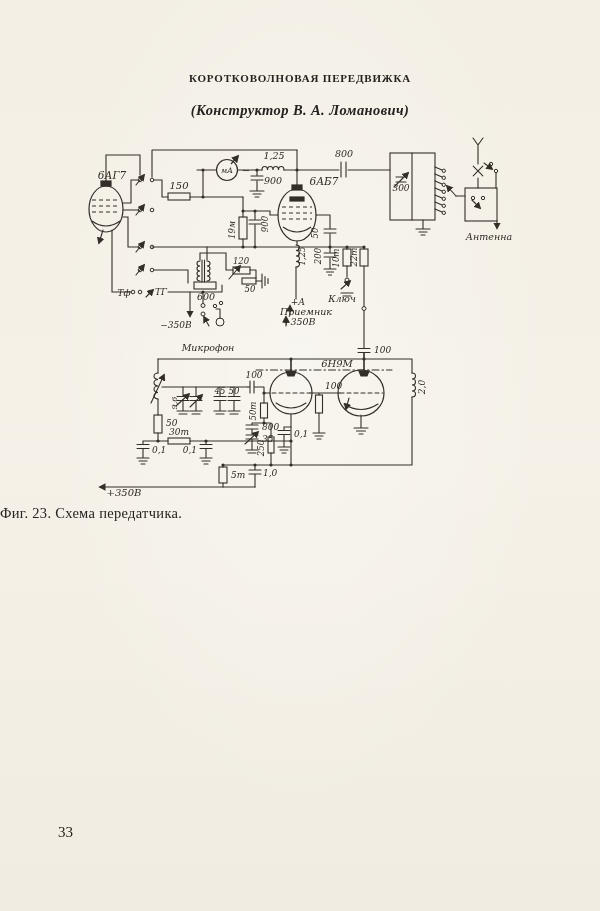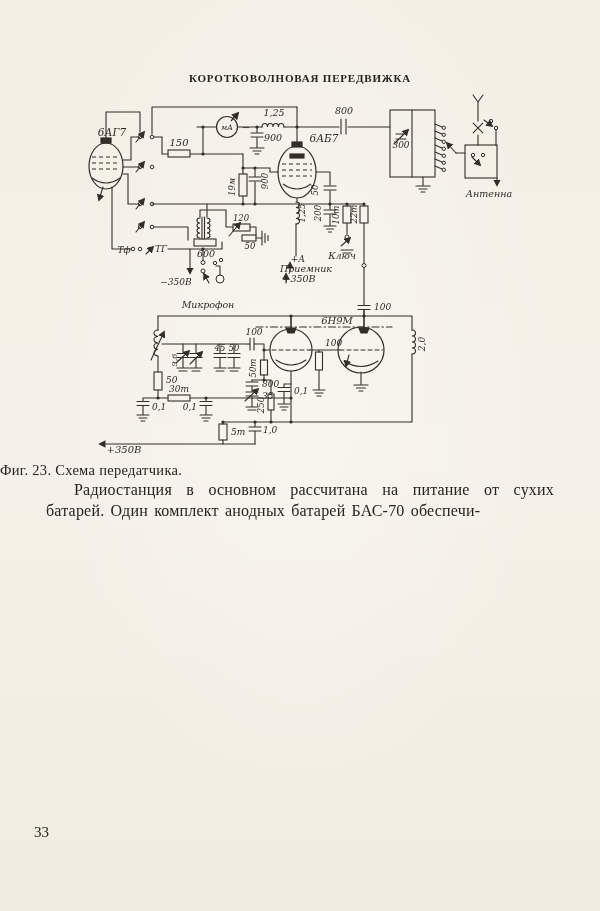--- a/index.html
+++ b/index.html
@@ -25,33 +25,34 @@
     margin:14px 0 12px 0;text-align:center;font-size:14.5px;
     font-weight:bold;font-style:italic;letter-spacing:.4px;
   }
   .figure-wrap{position:relative;margin-left:-46px;width:600px;}
   svg.schematic{display:block;}
   .fig-caption{
     font-size:14.5px;margin:0 0 0 0;letter-spacing:.3px;
   }
   .after-fig{margin-top:16px;}
   .page-number{
-    position:absolute;left:34px;top:824px;font-size:15px;
+    position:absolute;left:58px;top:824px;font-size:15px;
   }
   svg text{
     font-family:"DejaVu Serif","Liberation Serif",serif;
     font-style:italic;fill:#2e2922;
   }
 </style>
 </head>
 <body>
 
 <div class="content">
 
   <h1 class="head">КОРОТКОВОЛНОВАЯ ПЕРЕДВИЖКА</h1>
+  <div class="subhead">(Конструктор В. А. Ломанович)</div>
 
 
   <div class="figure-wrap">
     <svg class="schematic" width="600" height="374" viewBox="0 328 600 374" xmlns="http://www.w3.org/2000/svg">
       <defs>
         <marker id="ah" markerWidth="7" markerHeight="7" refX="5" refY="3.5" orient="auto">
           <path d="M0,0 L6.5,3.5 L0,7 z" fill="#332e28"></path>
         </marker>
       </defs>
 
@@ -300,16 +301,15 @@
           <text x="152" y="650" font-size="9" text-anchor="start">0,1</text>
           <text x="197" y="650" font-size="9" text-anchor="end">0,1</text>
           <text x="231" y="675" font-size="9" text-anchor="start">5т</text>
           <text x="263" y="673" font-size="9" text-anchor="start">1,0</text>
           <text x="124" y="693" font-size="10" text-anchor="middle">+350В</text>
         </g>
     </svg>
     <div class="fig-caption">Фиг. 23. Схема передатчика.</div>
   </div>
 
-  <p class="body-par indent">Радиостанция в основном рассчитана на питание от сухих батарей. Один комплект анодных батарей БАС-70 обеспечи-</p>
 </div>
 
 <div class="page-number">33</div>
 
 </body></html>

